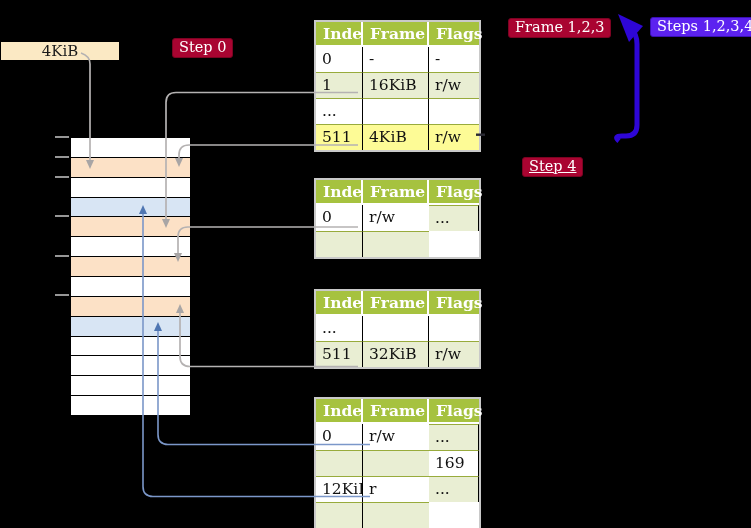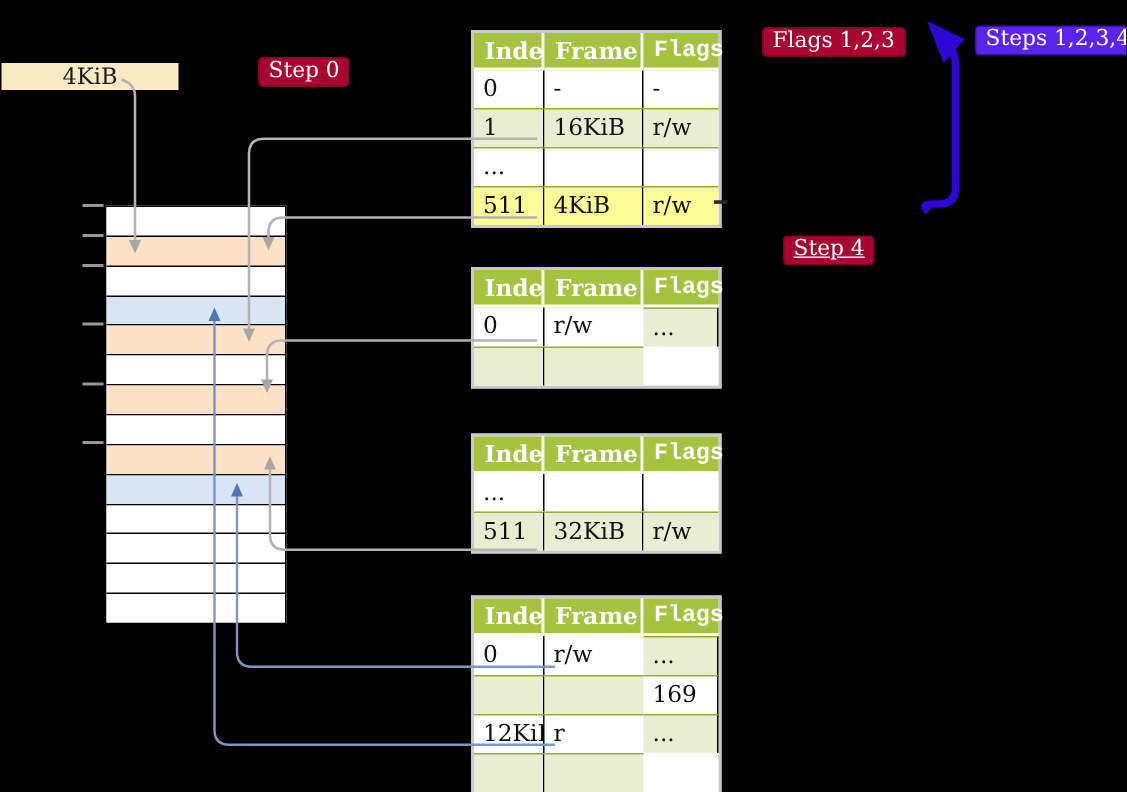--- a/index.html
+++ b/index.html
@@ -39,21 +39,21 @@
   .tbl{
     position:absolute;left:314px;width:163px;background:#fff;
     border:2px solid #c9c9c9;
   }
   .thead,.tbody{display:grid;grid-template-columns:47px 66px 50px;}
   .th{
     background:var(--header-green);color:#fff;font-weight:bold;font-size:15.5px;
     line-height:17px;padding:3px 0 3px 7px;
     border-right:2px solid #fff;border-bottom:2px solid #fff;
   }
-  .th:nth-child(3){border-right:none;font-family:Liberation Mono, monospace;}
+  .th:nth-child(3){border-right:none;}
   .td{
     font-size:15.5px;line-height:17px;color:#111;
     padding:4px 0 4px 6px;min-height:17px;
     border-right:1.5px solid #000;border-top:1px solid #98ab3c;
     white-space:nowrap;overflow:hidden;
   }
   .td.lastcol{border-right:none;}
   .td.firstrow{border-top:none;}
   .td.shaded{background:#e9eed3;}
   .td.hl{background:var(--highlight-yellow);}
@@ -65,21 +65,21 @@
   svg.overlay{position:absolute;left:0;top:0;pointer-events:none;}
 </style>
 </head>
 <body>
 
 <div class="canvas">
 
   <div class="memlabel">4KiB</div>
 
   <div class="badge red" id="badge-step0">Step 0</div>
-  <div class="badge red" id="badge-steps123">Flags 1,2,3</div>
+  <div class="badge red" id="badge-steps123">Frame 1,2,3</div>
   <div class="badge blue" id="badge-steps1234">Steps 1,2,3,4</div>
   <div class="badge red" id="badge-step4">Step 4</div>
 
   <div class="memcol" id="memcol">
       <div class="memrow free"></div>
       <div class="memrow table-frame"></div>
       <div class="memrow free"></div>
       <div class="memrow page-frame"></div>
       <div class="memrow table-frame"></div>
       <div class="memrow free"></div>

